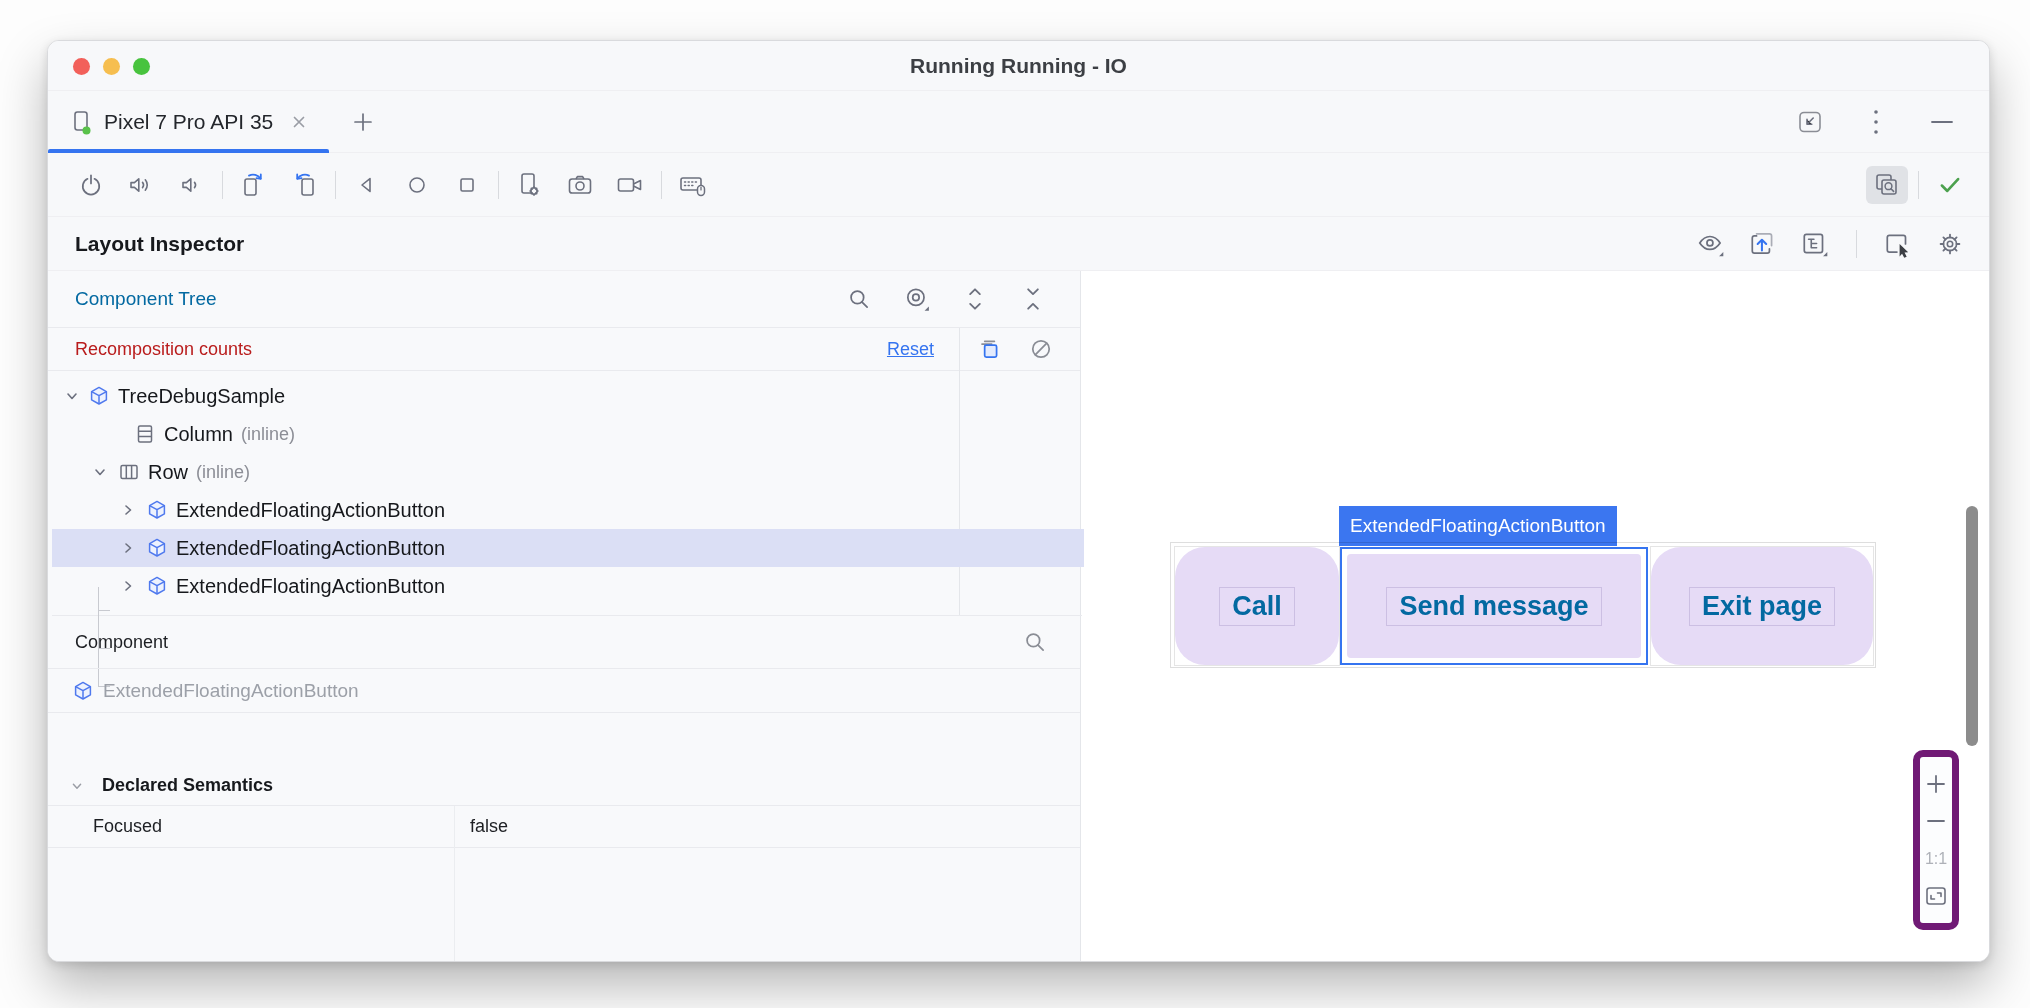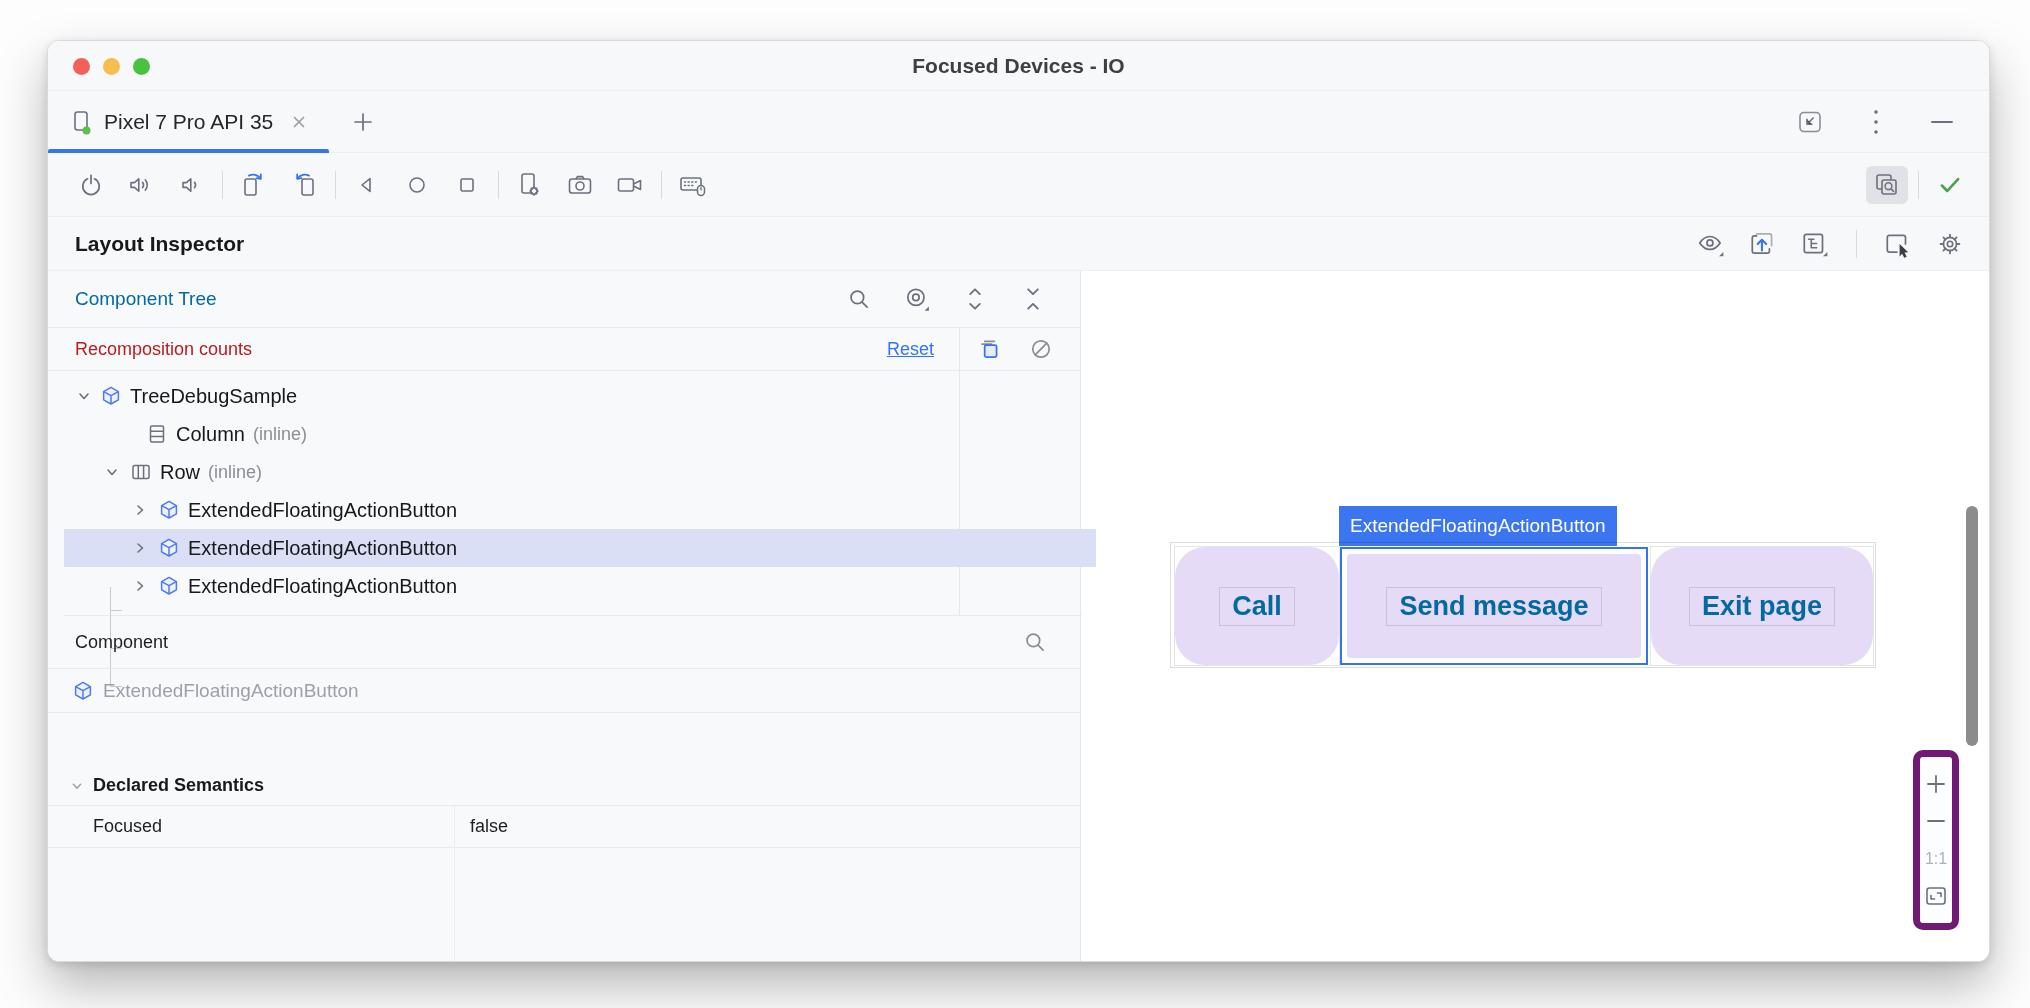--- a/index.html
+++ b/index.html
@@ -56,37 +56,37 @@
     display:flex;align-items:center;padding:0 26px 0 27px;}
   .ct-title{font-size:19px;color:#0369a1;}
   .ct-icons{margin-left:auto;display:flex;align-items:center;gap:16px;}
   .recomp{position:absolute;left:0;top:57px;width:100%;height:43px;border-bottom:1px solid var(--border);
     display:flex;align-items:center;padding:0 26px 0 27px;}
   .recomp-label{font-size:18px;color:#b91c1c;}
   .reset-link{margin-left:auto;margin-right:42px;font-size:18px;color:var(--accent);text-decoration:underline;cursor:pointer;}
   .recomp-icons{display:flex;align-items:center;gap:26px;}
   .counts-divider{position:absolute;left:911px;top:57px;width:1px;height:288px;background:#E4E6EA;z-index:0;}
 
-  .tree{position:absolute;left:16px;top:100px;width:100%;height:245px;border-bottom:1px solid var(--border);padding-top:6px;}
+  .tree{position:absolute;left:4px;top:100px;width:100%;height:245px;border-bottom:1px solid var(--border);padding-top:6px;}
   .tree-row{position:relative;height:38px;display:flex;align-items:center;z-index:1;font-size:20px;color:#16181C;cursor:default;}
   .tree-row.selected{background:#DBDFF5;}
   .t-suffix{color:#8C8E96;font-size:18px;margin-left:8px;}
   .t-label{margin-left:8px;white-space:nowrap;}
   .tw{display:inline-block;height:1px;}
   .conn{position:absolute;background:#C8CAD0;z-index:0;}
 
   .attr-header{position:absolute;left:0;top:345px;width:100%;height:53px;border-bottom:1px solid var(--border);
     display:flex;align-items:center;padding:0 24px 0 27px;}
   .attr-title{font-size:18px;color:#1D1F23;}
   .attr-search{margin-left:auto;}
   .attr-comp{position:absolute;left:0;top:398px;width:100%;height:44px;border-bottom:1px solid var(--border);
     display:flex;align-items:center;padding:0 27px 0 24px;gap:9px;}
   .attr-comp-label{font-size:19px;color:#9CA0A8;white-space:nowrap;}
   .ds-header{position:absolute;left:0;top:495px;width:100%;height:40px;border-bottom:1px solid var(--border);
-    display:flex;align-items:center;padding-left:20px;gap:7px;}
+    display:flex;align-items:center;padding-left:20px;gap:16px;}
   .ds-title{font-size:18px;font-weight:700;color:#17191D;}
   .ds-row{position:absolute;left:0;top:535px;width:100%;height:42px;border-bottom:1px solid var(--border);
     display:flex;align-items:center;font-size:18px;color:#1D1F23;}
   .ds-name{padding-left:45px;width:406px;}
   .ds-value{padding-left:16px;}
   .attr-vdivider{position:absolute;left:406px;top:535px;bottom:0;width:1px;background:#EBEDF0;}
 
   
   .bounds{position:absolute;left:88px;top:271px;width:706px;height:126px;border:1px solid rgba(0,0,0,.13);}
   .cell{position:absolute;top:3px;height:120px;border:1px solid rgba(0,0,0,.10);}
@@ -110,21 +110,21 @@
 
 <div class="stage">
 <div class="window">
 
   <div class="titlebar">
     <div class="traffic">
       <span class="tl red"></span>
       <span class="tl yellow"></span>
       <span class="tl green"></span>
     </div>
-    <div class="win-title">Focused Devices - IO</div>
+    <div class="win-title">Running Running - IO</div>
   </div>
 
   <div class="tabbar">
     <div class="tab">
       <span>
         <svg width="24" height="26" viewBox="0 0 24 26">
               <rect x="5" y="3" width="12" height="18" rx="2.4" fill="none" stroke="#6C707E" stroke-width="1.6"></rect>
               <circle cx="16.5" cy="21.5" r="4" fill="#59C24A"></circle>
             </svg>
       </span>

